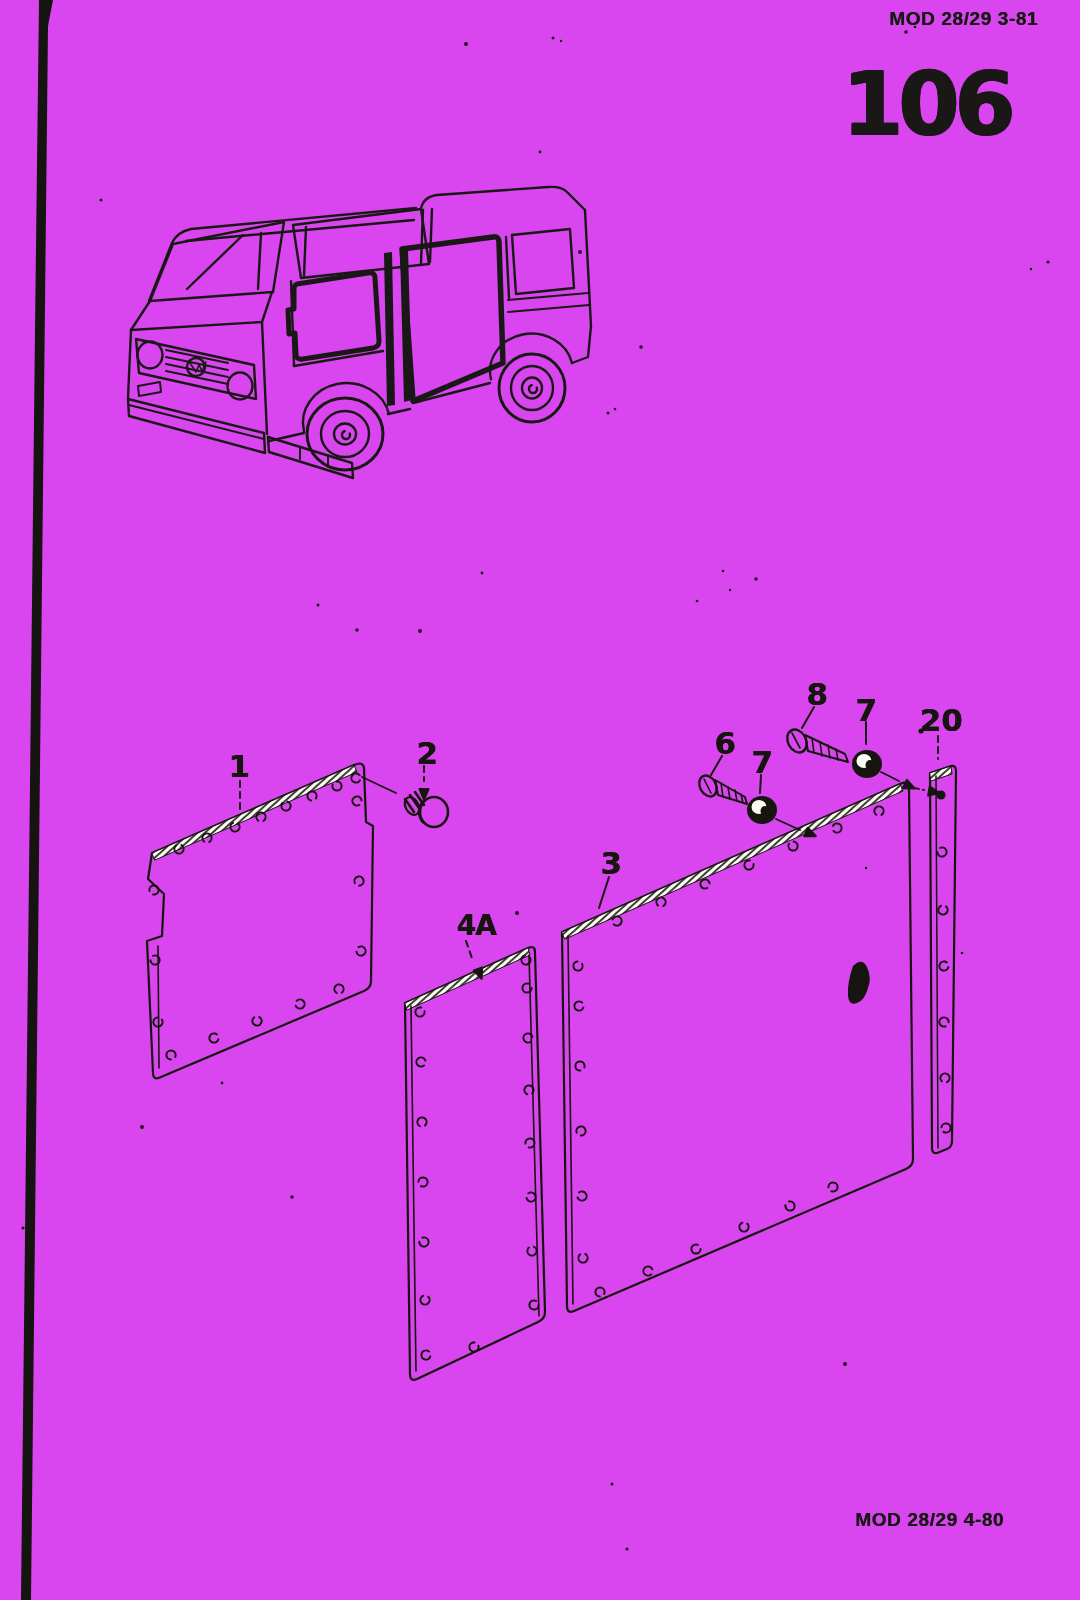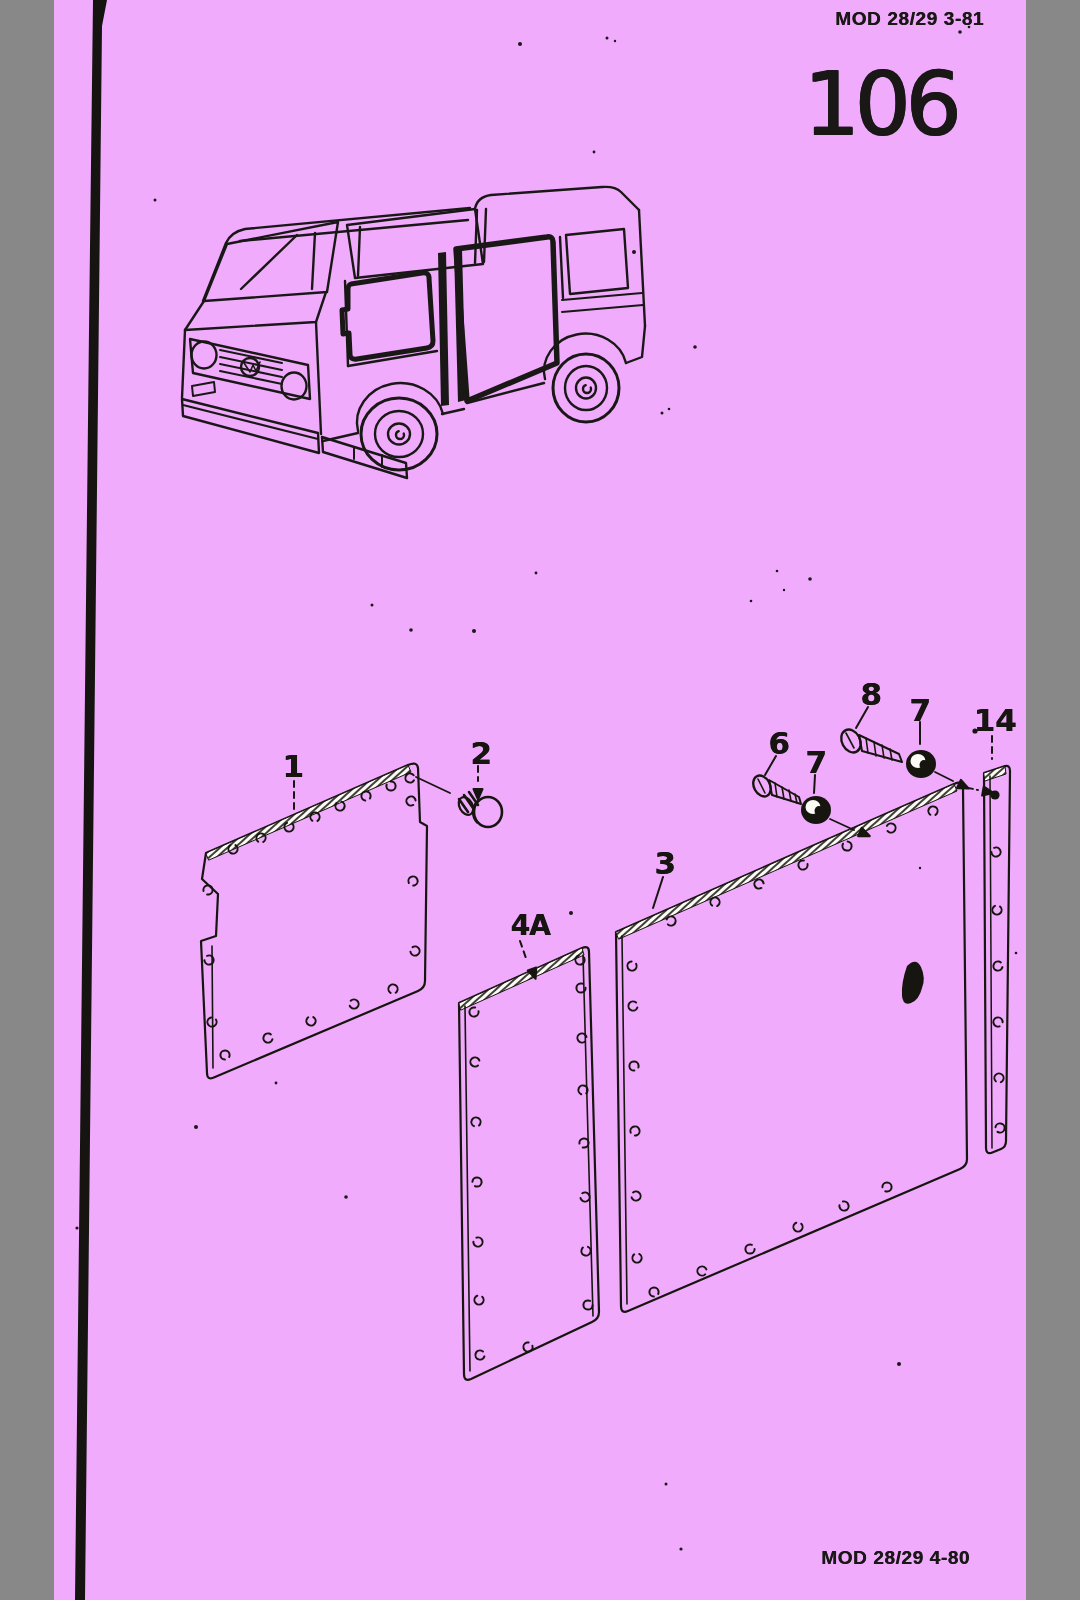--- a/index.html
+++ b/index.html
@@ -1,18 +1,18 @@
 <!DOCTYPE html>
 <html><head>
 <meta charset="utf-8">
 <style>
   html,body{margin:0;padding:0;background:#888;}
   .page{
-    position:relative;width:972px;height:1600px;margin:0 auto;
-    background:#f0abfc;overflow:hidden;color:#1a1816;
+    position:relative;width:1080px;height:1600px;margin:0 auto;
+    background:#d946ef;overflow:hidden;color:#1a1816;
     font-family:"Liberation Sans",sans-serif;
   }
   #art{position:absolute;left:0;top:0;width:1080px;height:1600px;}
   .label{
     position:absolute;color:#17150f;font-family:"DejaVu Sans",sans-serif;
     font-weight:bold;white-space:pre;
   }
   .callout{
     transform:translate(-50%,-50%);font-size:31px;
     text-shadow:.6px 0 currentColor;
@@ -24,23 +24,23 @@
   #co-6{left:725px;top:743px;}
   #co-7a{left:762px;top:762px;}
   #co-8{left:817px;top:694px;}
   #co-7b{left:866px;top:710px;}
   #co-12{left:941px;top:720px;}
   .code{
     font-size:19px;letter-spacing:.6px;font-weight:bold;
     text-shadow:.4px 0 currentColor;
   }
   #hdr{right:42px;top:8px;position:absolute;}
-  #ftr{right:56px;top:1509px;position:absolute;margin-top:38px;}
+  #ftr{right:76px;top:1509px;position:absolute;}
   #pgnum{
-    position:absolute;right:70px;top:52px;font-size:88px;font-weight:normal;
+    position:absolute;right:70px;top:52px;font-size:88px;font-weight:bold;
     letter-spacing:-5px;font-family:"DejaVu Sans",sans-serif;
     text-shadow:1.6px 0 currentColor,0 1.4px currentColor,1.6px 1.4px currentColor;
   }
 </style>
 </head>
 <body>
 
 <div class="page">
 
   <svg id="art" viewBox="0 0 1080 1600" xmlns="http://www.w3.org/2000/svg">
@@ -335,14 +335,14 @@
   <div id="ftr" class="code">MOD 28/29  4-80</div>
 
   <div id="co-1" class="label callout">1</div>
   <div id="co-2" class="label callout">2</div>
   <div id="co-4A" class="label callout">4A</div>
   <div id="co-3" class="label callout">3</div>
   <div id="co-6" class="label callout">6</div>
   <div id="co-7a" class="label callout">7</div>
   <div id="co-8" class="label callout">8</div>
   <div id="co-7b" class="label callout">7</div>
-  <div id="co-12" class="label callout">14</div>
+  <div id="co-12" class="label callout">20</div>
 </div>
 
 </body></html>

